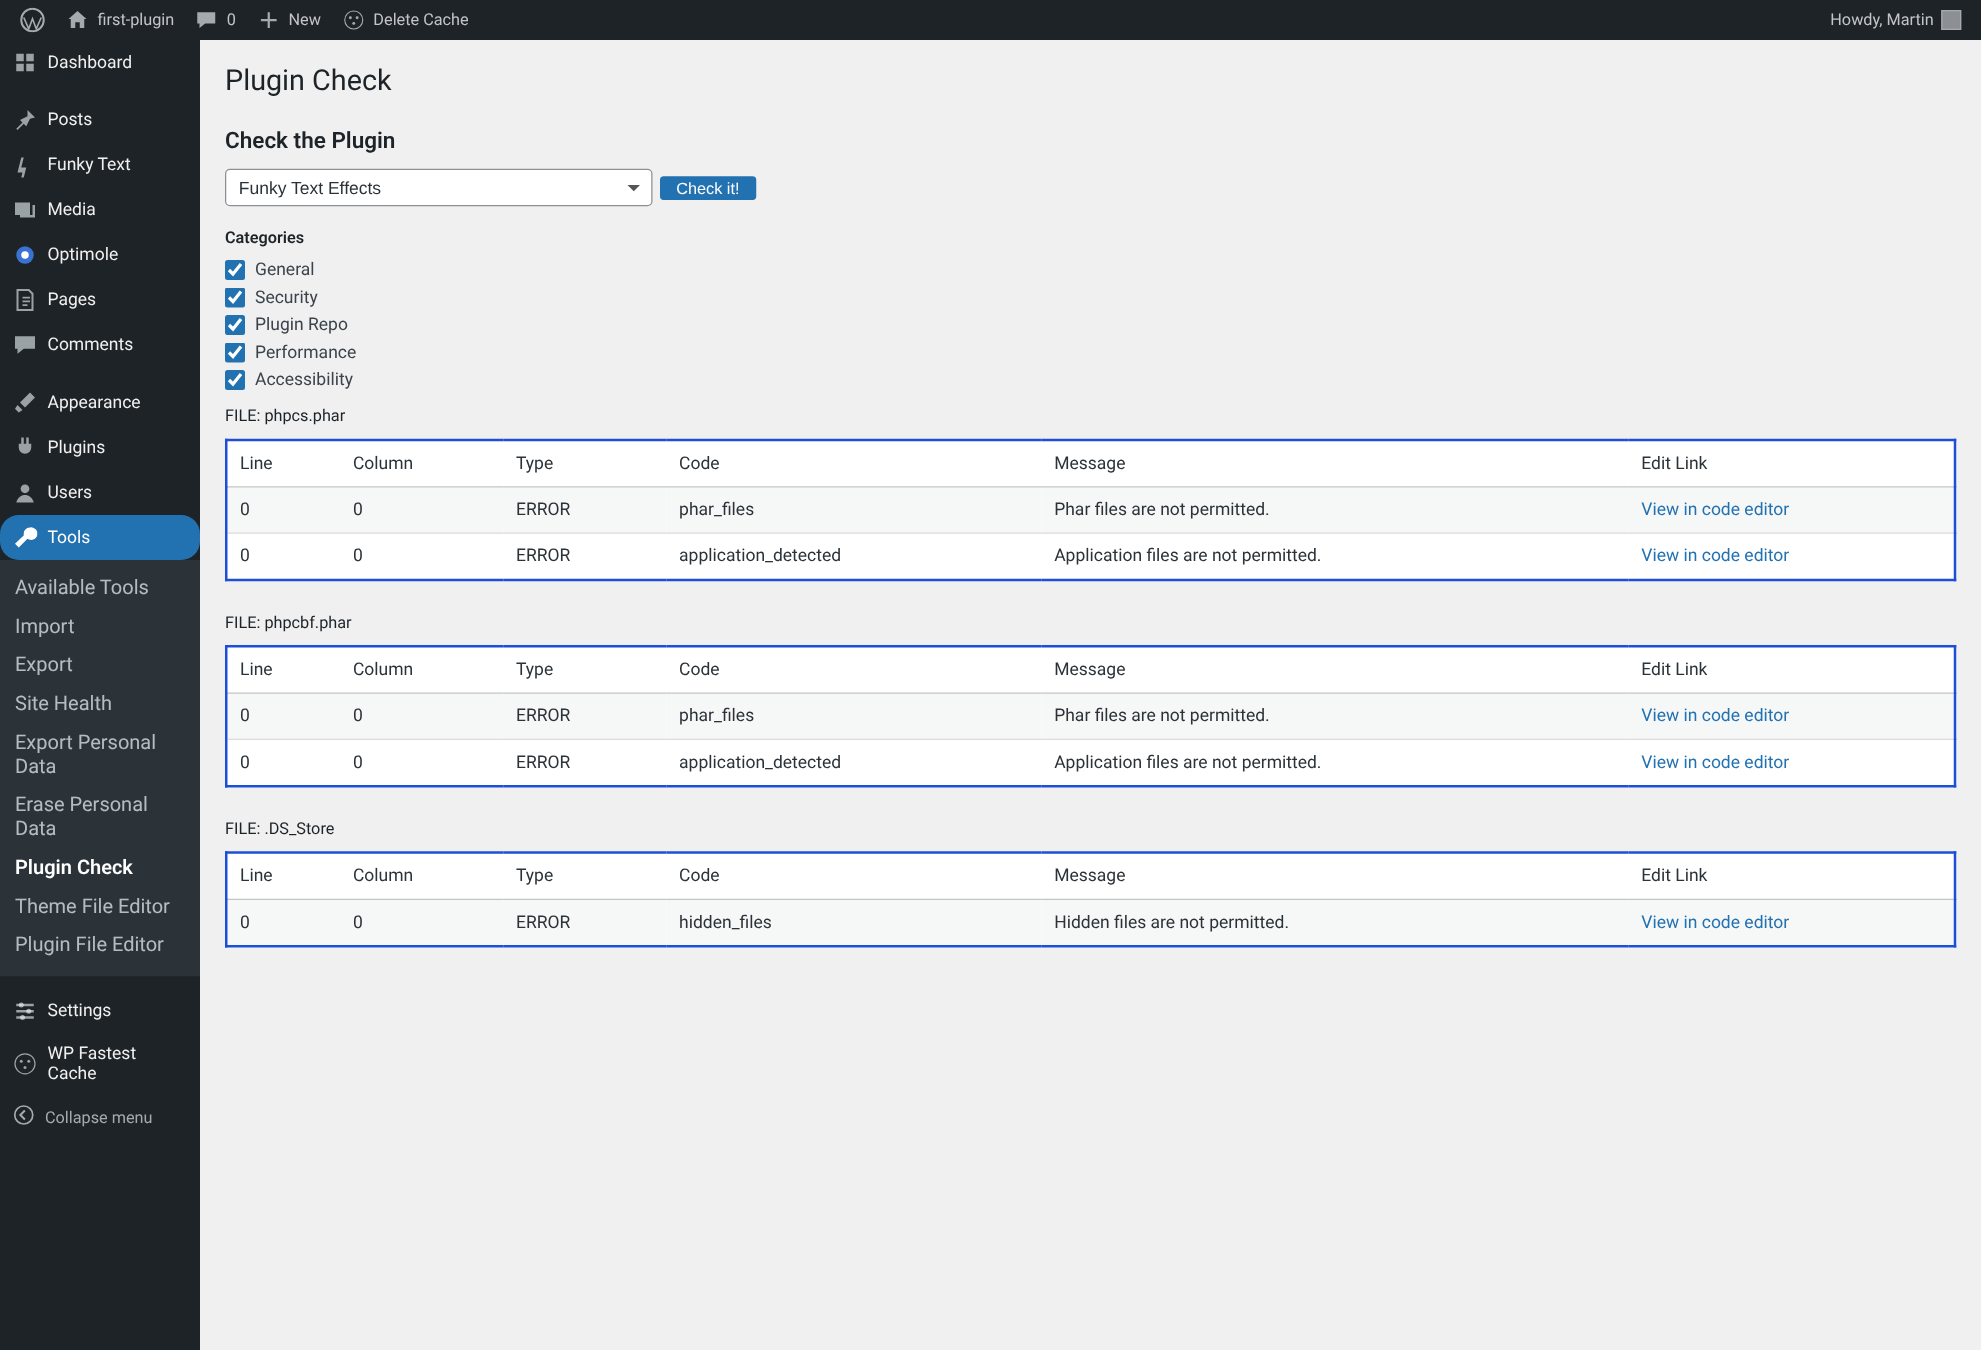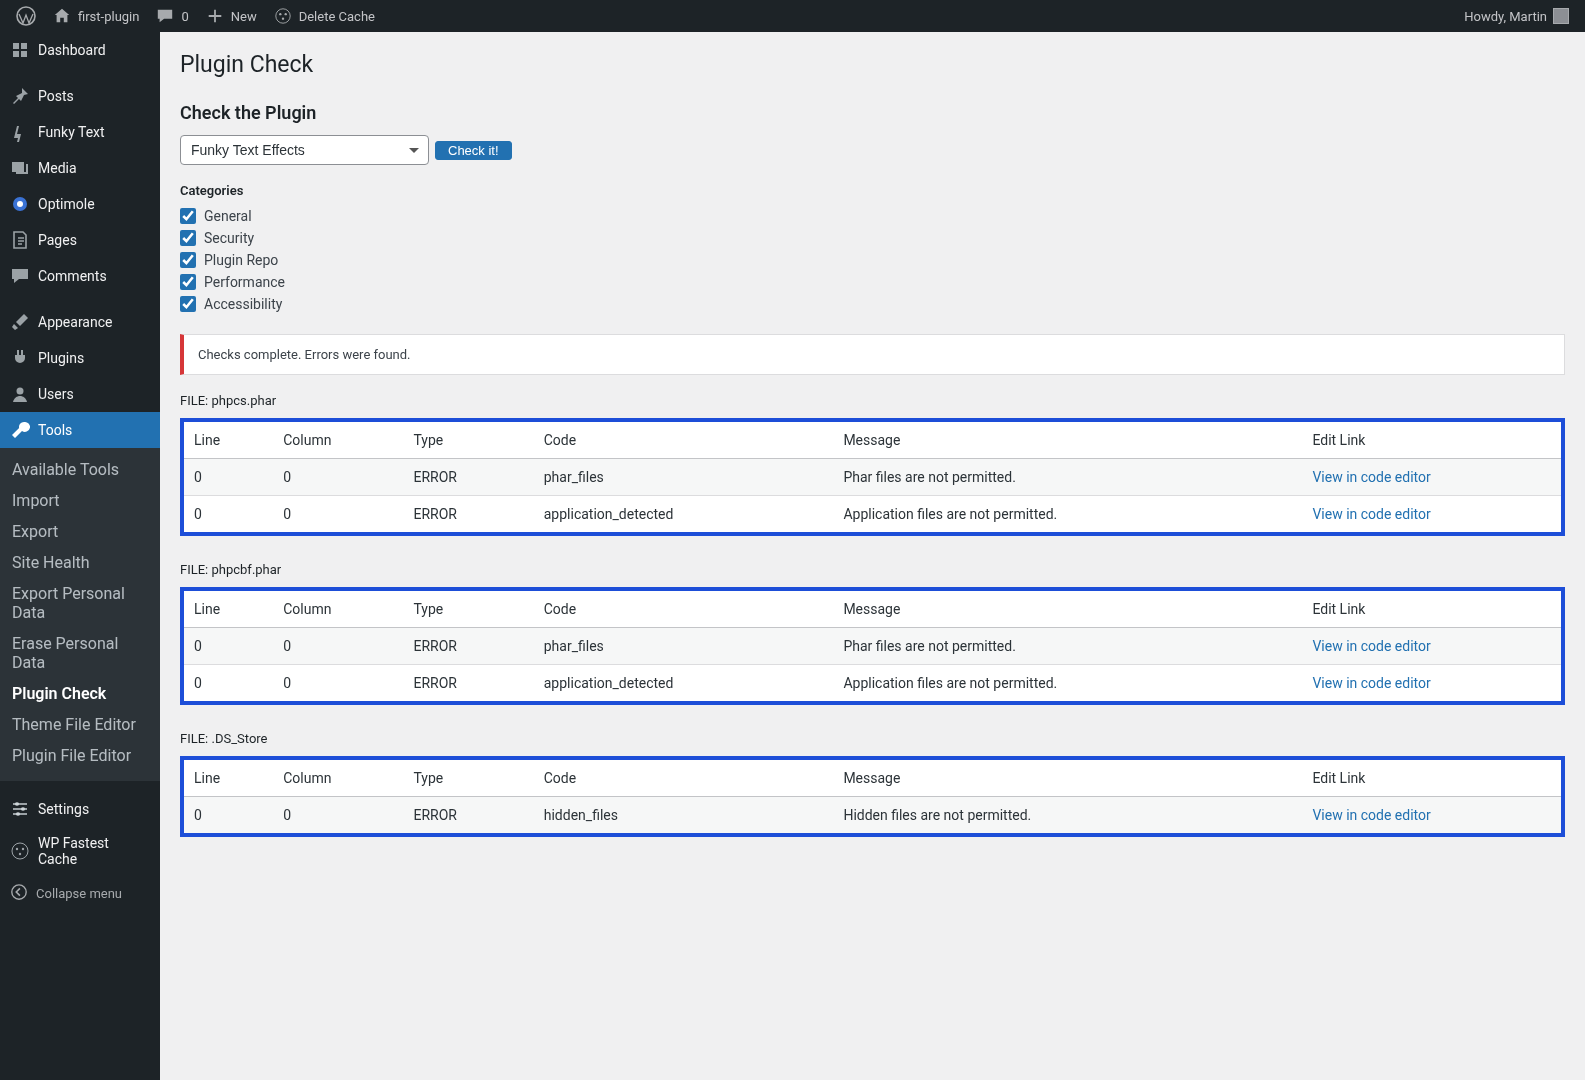--- a/index.html
+++ b/index.html
@@ -55,20 +55,21 @@
   cursor:pointer;
   position:relative;
 }
 #adminmenu .menu-item .m-icon {
   width:20px; height:20px; display:flex;align-items:center;justify-content:center; fill:rgba(240,246,252,.6); color:rgba(240,246,252,.6);
 }
 #adminmenu .menu-item.sep-before { margin-top:10px; }
 #adminmenu .menu-item.current {
   background:#2271b1;
   color:#fff;
+  border-radius:15px;
 }
 #adminmenu .menu-item.current .m-icon { fill:#fff; color:#fff; }
 #adminmenu .menu-item.current::after {
   content:"";
   position:absolute;
   right:-8px;
   top:50%;
   margin-top:-8px;
   border:8px solid transparent;
   border-right-color:#f0f0f1;
@@ -96,21 +97,21 @@
 }
 #adminmenu .collapse .m-icon{fill:#a7aaad;color:#a7aaad;}
 
 
 #content { flex:1; padding:10px 20px 40px 20px; }
 h1.page-title { font-size:23px; font-weight:400; color:#1d2327; padding:9px 0 4px 0; }
 h2.section { font-size:18px; font-weight:600; color:#1d2327; margin:20px 0 12px 0; }
 
 .select-row { display:flex; align-items:center; gap:6px; margin-bottom:18px;}
 .plugin-select {
-  width:249px;
+  width:342px;
   height:30px;
   border:1px solid #8c8f94;
   border-radius:4px;
   background:#fff;
   padding:0 28px 0 10px;
   font-size:14px;
   color:#2c3338;
   appearance:none;
   position:relative;
 }
@@ -134,21 +135,21 @@
 .checkbox-row input { width:16px;height:16px; accent-color:#2271b1; cursor:pointer;}
 
 .notice {
   background:#fff; border:1px solid #dcdcde; border-left:4px solid #d63638;
   padding:12px 14px; margin:22px 0 18px 0; font-size:13px;
 }
 
 .file-label { font-size:13px; font-weight:400; color:#1d2327; margin:14px 0 10px 0; text-transform:none;}
 table.report {
   width:100%;
-  border:4px solid #1d4ed8;
+  border:2px solid #1d4ed8;
   border-collapse:collapse;
   background:#fff;
   margin-bottom:26px;
   font-size:14px;
 }
 table.report th {
   text-align:left;
   font-weight:400;
   padding:10px 10px;
   border-bottom:1px solid #c3c4c7;
@@ -393,23 +394,20 @@
         <label class="checkbox-row">
           <input type="checkbox" checked="" style="">
           <span>Performance</span>
         </label>
         <label class="checkbox-row">
           <input type="checkbox" checked="" style="">
           <span>Accessibility</span>
         </label>
       </div>
 
-    <div class="notice">
-      <span>Checks complete. Errors were found.</span>
-    </div>
 
     <div id="files">
         <div class="file-label"><span>FILE:</span> <span>phpcs.phar</span></div>
         <table class="report">
           <thead>
             <tr>
               <th class="col-line">Line</th>
               <th class="col-col">Column</th>
               <th class="col-type">Type</th>
               <th class="col-code">Code</th>

